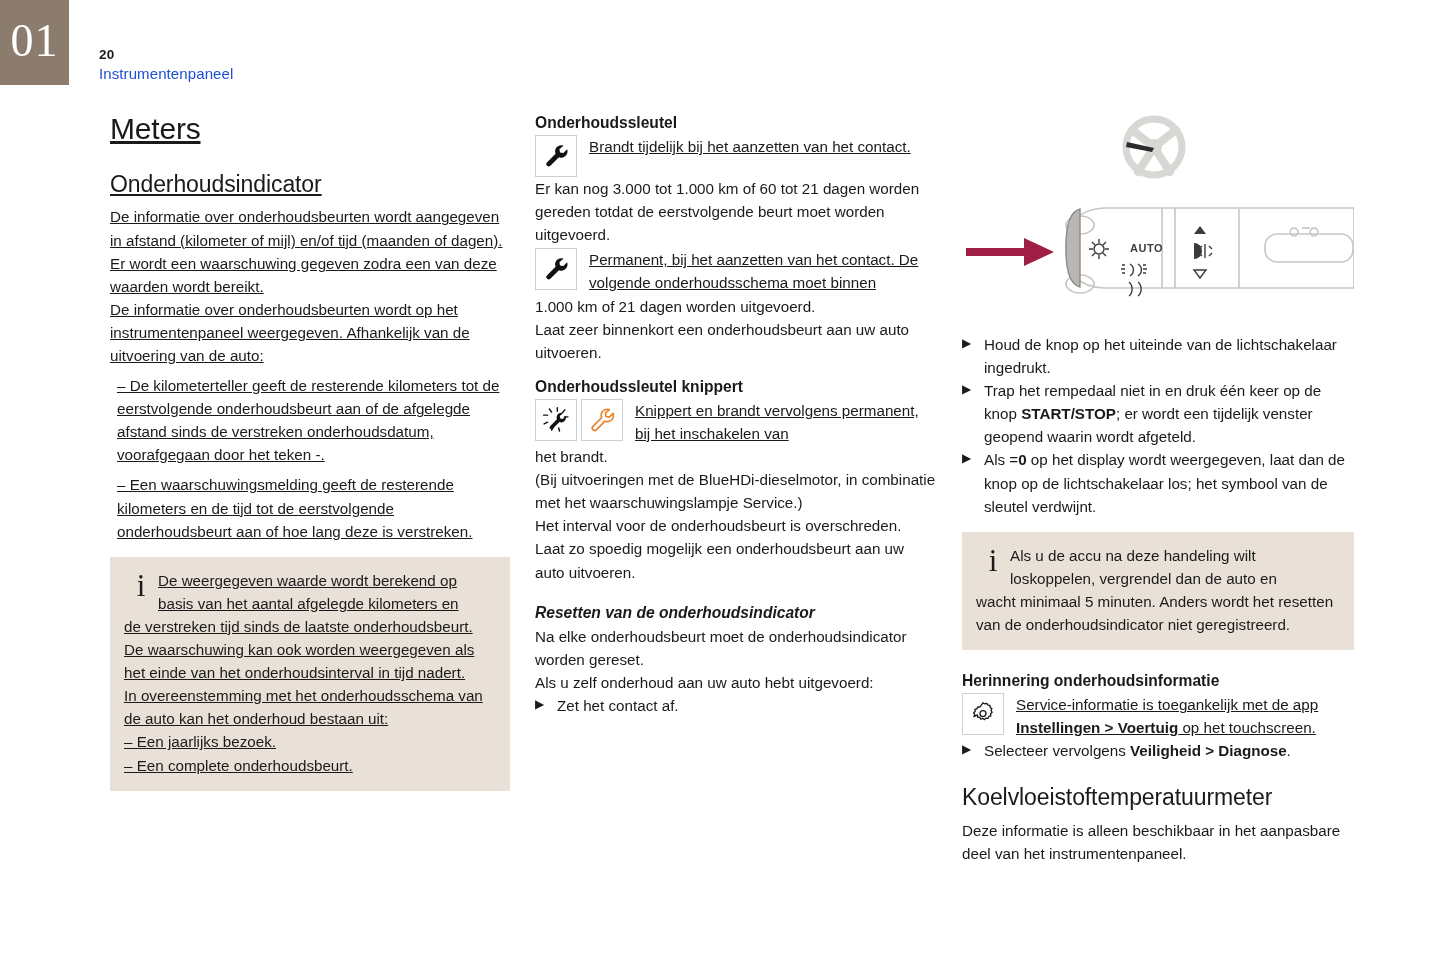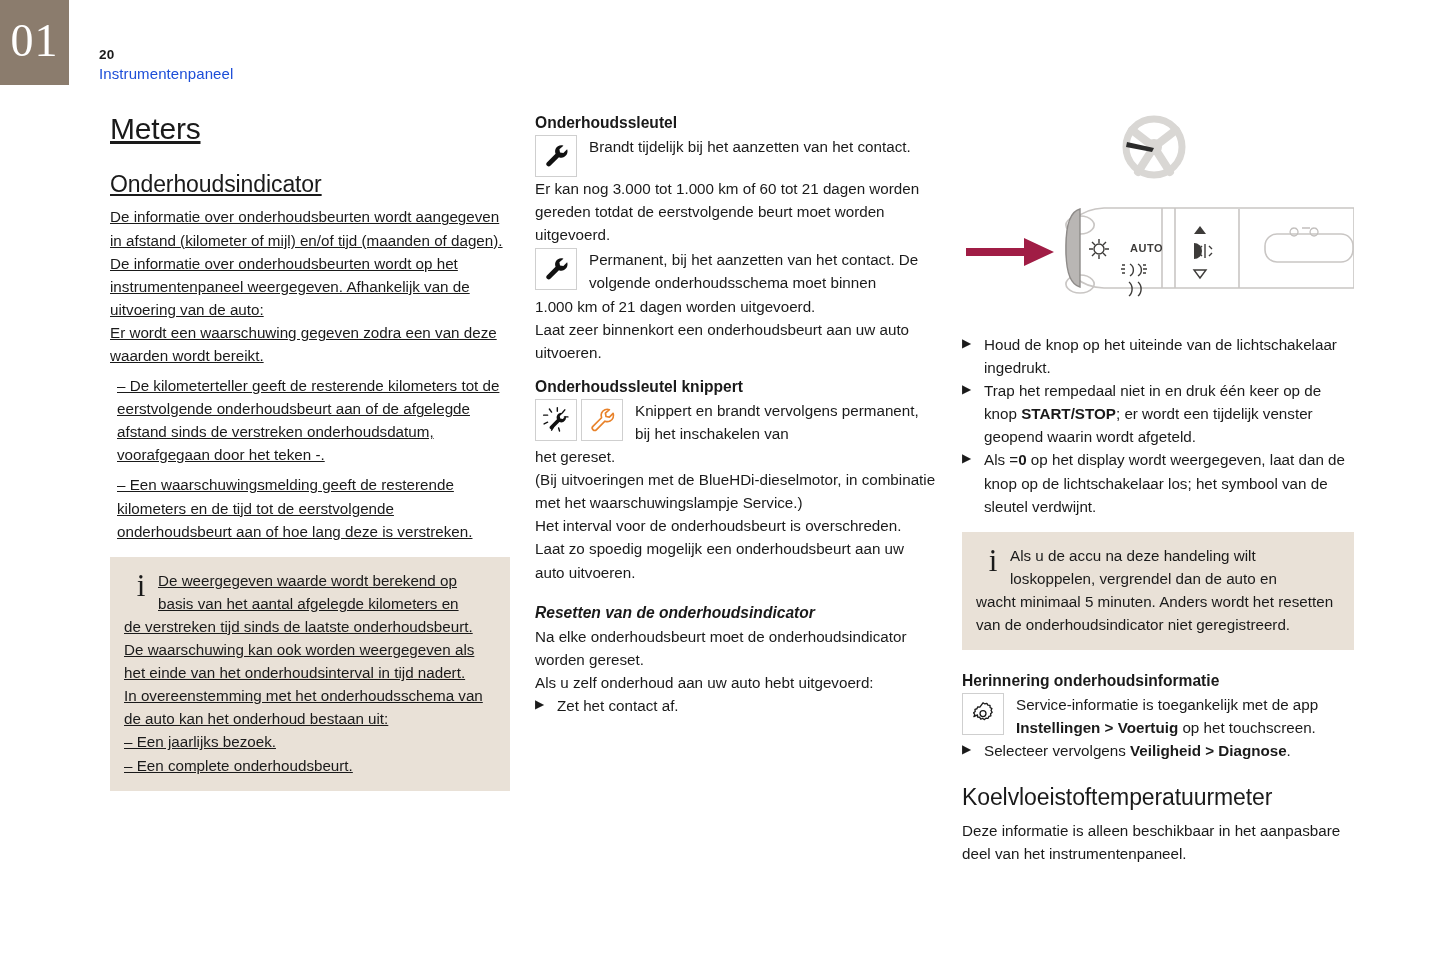--- a/index.html
+++ b/index.html
@@ -57,21 +57,21 @@
   .infobox .iwrap{
     float:left;width:34px;text-align:center;
     font-family:"Liberation Serif", serif;
     font-size:31px;line-height:0.95;
     padding-top:2px;
   }
   .infobox .itext{overflow:hidden;}
   .infobox .after{clear:both;}
 
   
-  .iconrow{display:flex;align-items:flex-start;gap:0;margin-top:2px;}
+  .iconrow{display:flex;align-items:flex-start;gap:0;margin-top:2px;text-decoration:underline;}
   .iconbox{
     width:42px;height:42px;min-width:42px;
     border:1px solid #cfcfcf;
     display:flex;align-items:center;justify-content:center;
     box-sizing:border-box;background:#fff;
     margin-right:4px;
   }
   .iconrow .ictext{padding-left:8px;line-height:1.52;font-size:15.2px;}
 
   .arrow-item{display:flex;align-items:flex-start;gap:0;}
@@ -95,22 +95,22 @@
   <div class="header-text">
     <div class="header-pageno">20</div>
     <div class="header-title">Instrumentenpaneel</div>
   </div>
 
   <div class="col col-1">
     <h1 class="main-title">Meters</h1>
     <h2 class="sub-title">Onderhoudsindicator</h2>
 
     <p class="para">De informatie over onderhoudsbeurten wordt aangegeven in afstand (kilometer of mijl) en/of tijd (maanden of dagen).</p>
+    <p class="para">Er wordt een waarschuwing gegeven zodra een van deze waarden wordt bereikt.</p>
     <p class="para">De informatie over onderhoudsbeurten wordt op het instrumentenpaneel weergegeven. Afhankelijk van de uitvoering van de auto:</p>
-    <p class="para">Er wordt een waarschuwing gegeven zodra een van deze waarden wordt bereikt.</p>
     <p class="dash-item">–  De kilometerteller geeft de resterende kilometers tot de eerstvolgende onderhoudsbeurt aan of de afgelegde afstand sinds de verstreken onderhoudsdatum, voorafgegaan door het teken -.</p>
     <p class="dash-item">–  Een waarschuwingsmelding geeft de resterende kilometers en de tijd tot de eerstvolgende onderhoudsbeurt aan of hoe lang deze is verstreken.</p>
 
     <div class="infobox">
       <div class="iwrap">i</div>
       <div class="itext">De weergegeven waarde wordt berekend op basis van het aantal afgelegde kilometers en</div>
       <div class="after"></div>
       <p>de verstreken tijd sinds de laatste onderhoudsbeurt.</p>
       <p>De waarschuwing kan ook worden weergegeven als het einde van het onderhoudsinterval in tijd nadert.</p>
       <p>In overeenstemming met het onderhoudsschema van de auto kan het onderhoud bestaan uit:</p>
@@ -161,21 +161,21 @@
           <path d="M25 9.2c-2.6-1-5.6 0.1-6.8 2.7-0.7 1.5-0.6 3-0.1 4.3L10.3 24c-0.8 0.8-0.8 2 0 2.8l0.2 0.2c0.8 0.8 2 0.8 2.8 0l7.6-7.6c1.4 0.6 3 0.6 4.4-0.1 2.5-1.2 3.7-4.2 2.7-6.7l-3.3 3.3-2.9-0.5-0.5-2.9 3.7-3.3z" fill="#111111"></path>
         </svg>
       </div>
       <div class="iconbox">
         <svg width="28" height="28" viewBox="0 0 32 32" aria-hidden="true">
           <path d="M24.5 4.2c-3.4-1.3-7.3 0.2-8.9 3.6-0.9 1.9-0.8 3.9-0.1 5.6L5.6 23.3c-1 1-1 2.6 0 3.6l0.3 0.3c1 1 2.6 1 3.6 0l9.9-9.9c1.8 0.8 3.9 0.8 5.8-0.1 3.3-1.6 4.8-5.5 3.5-8.8l-4.3 4.3-3.8-0.7-0.7-3.8 4.6-4z" fill="none" stroke="#e8822a" stroke-width="1.9" stroke-linejoin="round"></path>
         </svg>
       </div>
       <div class="ictext">Knippert en brandt vervolgens permanent, bij het inschakelen van</div>
     </div>
-    <p class="para">het gereset.</p>
+    <p class="para">het brandt.</p>
     <p class="para">(Bij uitvoeringen met de BlueHDi-dieselmotor, in combinatie met het waarschuwingslampje Service.)</p>
     <p class="para">Het interval voor de onderhoudsbeurt is overschreden.</p>
     <p class="para">Laat zo spoedig mogelijk een onderhoudsbeurt aan uw auto uitvoeren.</p>
 
     <h3 class="bold-head" style="margin-top:18px;font-style:italic;">Resetten van de onderhoudsindicator</h3>
     <p class="para">Na elke onderhoudsbeurt moet de onderhoudsindicator worden gereset.</p>
     <p class="para">Als u zelf onderhoud aan uw auto hebt uitgevoerd:</p>
     <div class="arrow-item">
       <span class="tri">▶</span>
       <span class="atext">Zet het contact af.</span>

